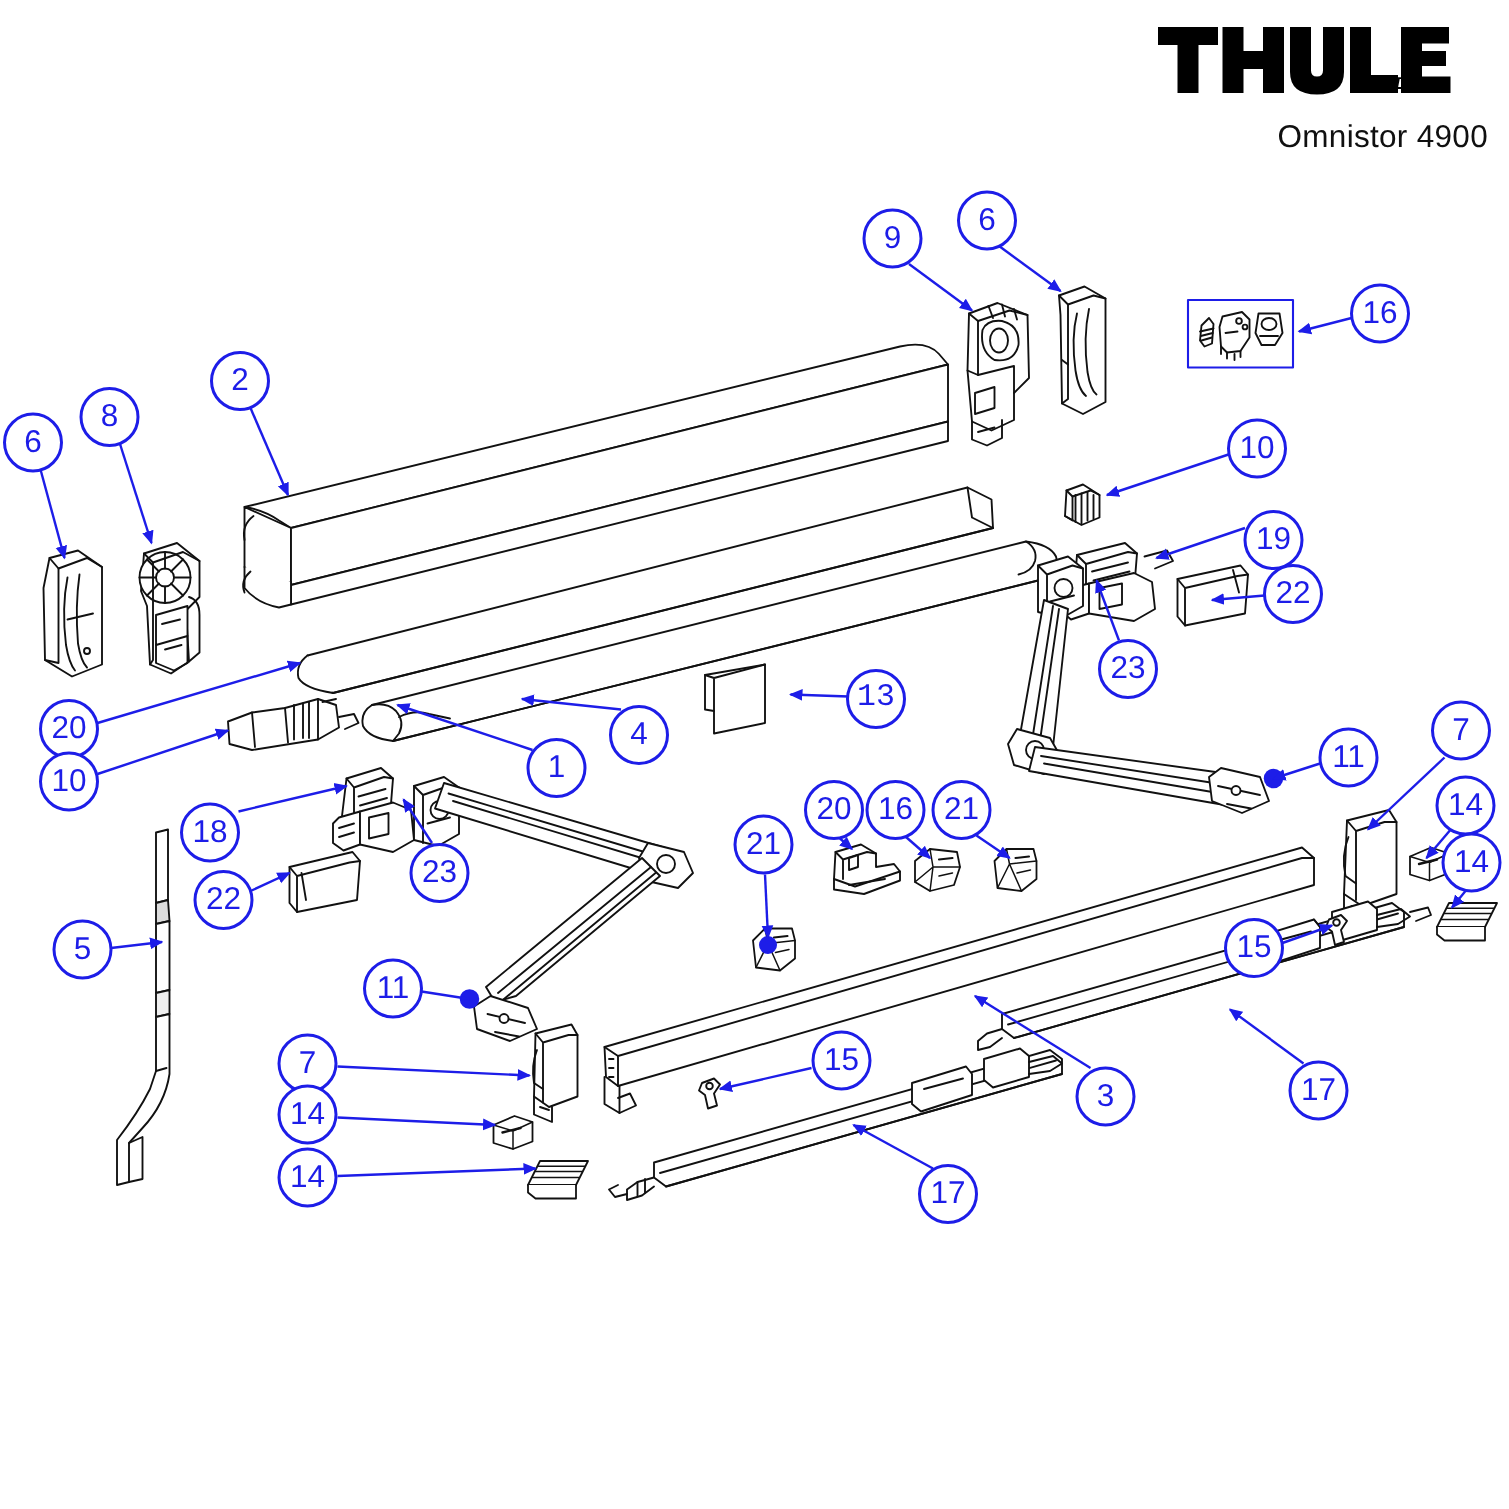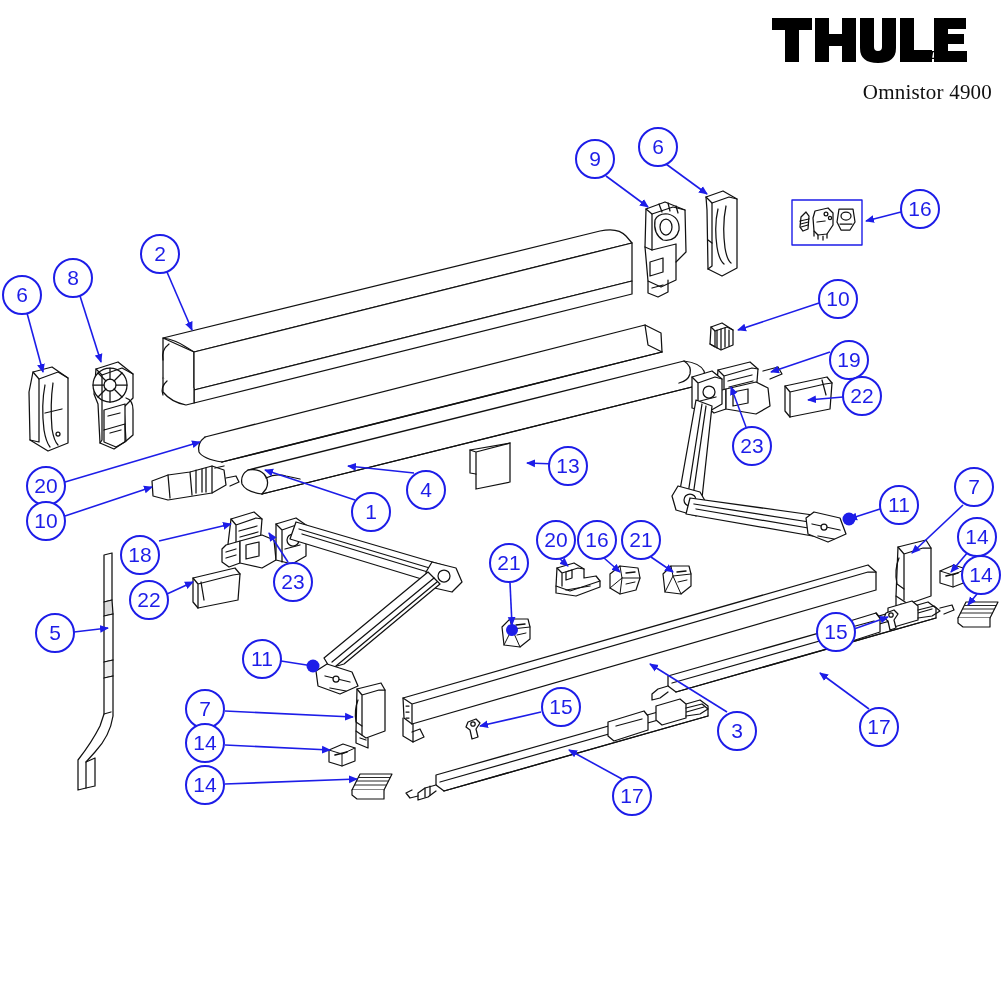--- a/index.html
+++ b/index.html
@@ -4,21 +4,21 @@
 <style>
   html,body{margin:0;padding:0;background:#fff;}
   body{width:1006px;height:1006px;overflow:hidden;
        font-family:"Liberation Sans","DejaVu Sans",sans-serif;}
   #page{position:relative;width:1006px;height:1006px;background:#ffffff;}
   #art{position:absolute;left:0;top:0;width:1006px;height:1006px;}
 
   .brandbox{position:absolute;right:14px;top:16px;width:220px;text-align:right;}
   .thule-logo{display:block;}
   .model{font-size:21px;color:#101010;letter-spacing:.2px;margin-top:9px;
-         font-family:Liberation Serif, serif;}
+         font-family:Liberation Sans, sans-serif;}
 
   
   .cal{position:absolute;width:40px;height:40px;margin-left:-20px;margin-top:-20px;
        border:2.1px solid #1d1de8;border-radius:50%;background:#ffffff;
        color:#1d1de8;font-size:21px;line-height:36px;text-align:center;
        font-family:"Liberation Sans","DejaVu Sans",sans-serif;
        box-sizing:border-box;}
 </style>
 </head>
 <body>
@@ -373,21 +373,21 @@
       <div class="cal" style="left: 920px; top: 209px;">16</div>
       <div class="cal" style="left: 160px; top: 254px;">2</div>
       <div class="cal" style="left: 73px; top: 278px;">8</div>
       <div class="cal" style="left: 22px; top: 295px;">6</div>
       <div class="cal" style="left: 838px; top: 299px;">10</div>
       <div class="cal" style="left: 849px; top: 360px;">19</div>
       <div class="cal" style="left: 862px; top: 396px;">22</div>
       <div class="cal" style="left: 752px; top: 446px;">23</div>
       <div class="cal" style="left: 46px; top: 486px;">20</div>
       <div class="cal" style="left: 46px; top: 521px;">10</div>
-      <div class="cal" style="left: 568px; top: 466px;">13</div>
+      <div class="cal" style="left: 584px; top: 466px; font-family: Liberation Mono, monospace;">13</div>
       <div class="cal" style="left: 426px; top: 490px;">4</div>
       <div class="cal" style="left: 371px; top: 512px;">1</div>
       <div class="cal" style="left: 899px; top: 505px;">11</div>
       <div class="cal" style="left: 974px; top: 487px;">7</div>
       <div class="cal" style="left: 977px; top: 537px;">14</div>
       <div class="cal" style="left: 981px; top: 575px;">14</div>
       <div class="cal" style="left: 140px; top: 555px;">18</div>
       <div class="cal" style="left: 556px; top: 540px;">20</div>
       <div class="cal" style="left: 597px; top: 540px;">16</div>
       <div class="cal" style="left: 641px; top: 540px;">21</div>

